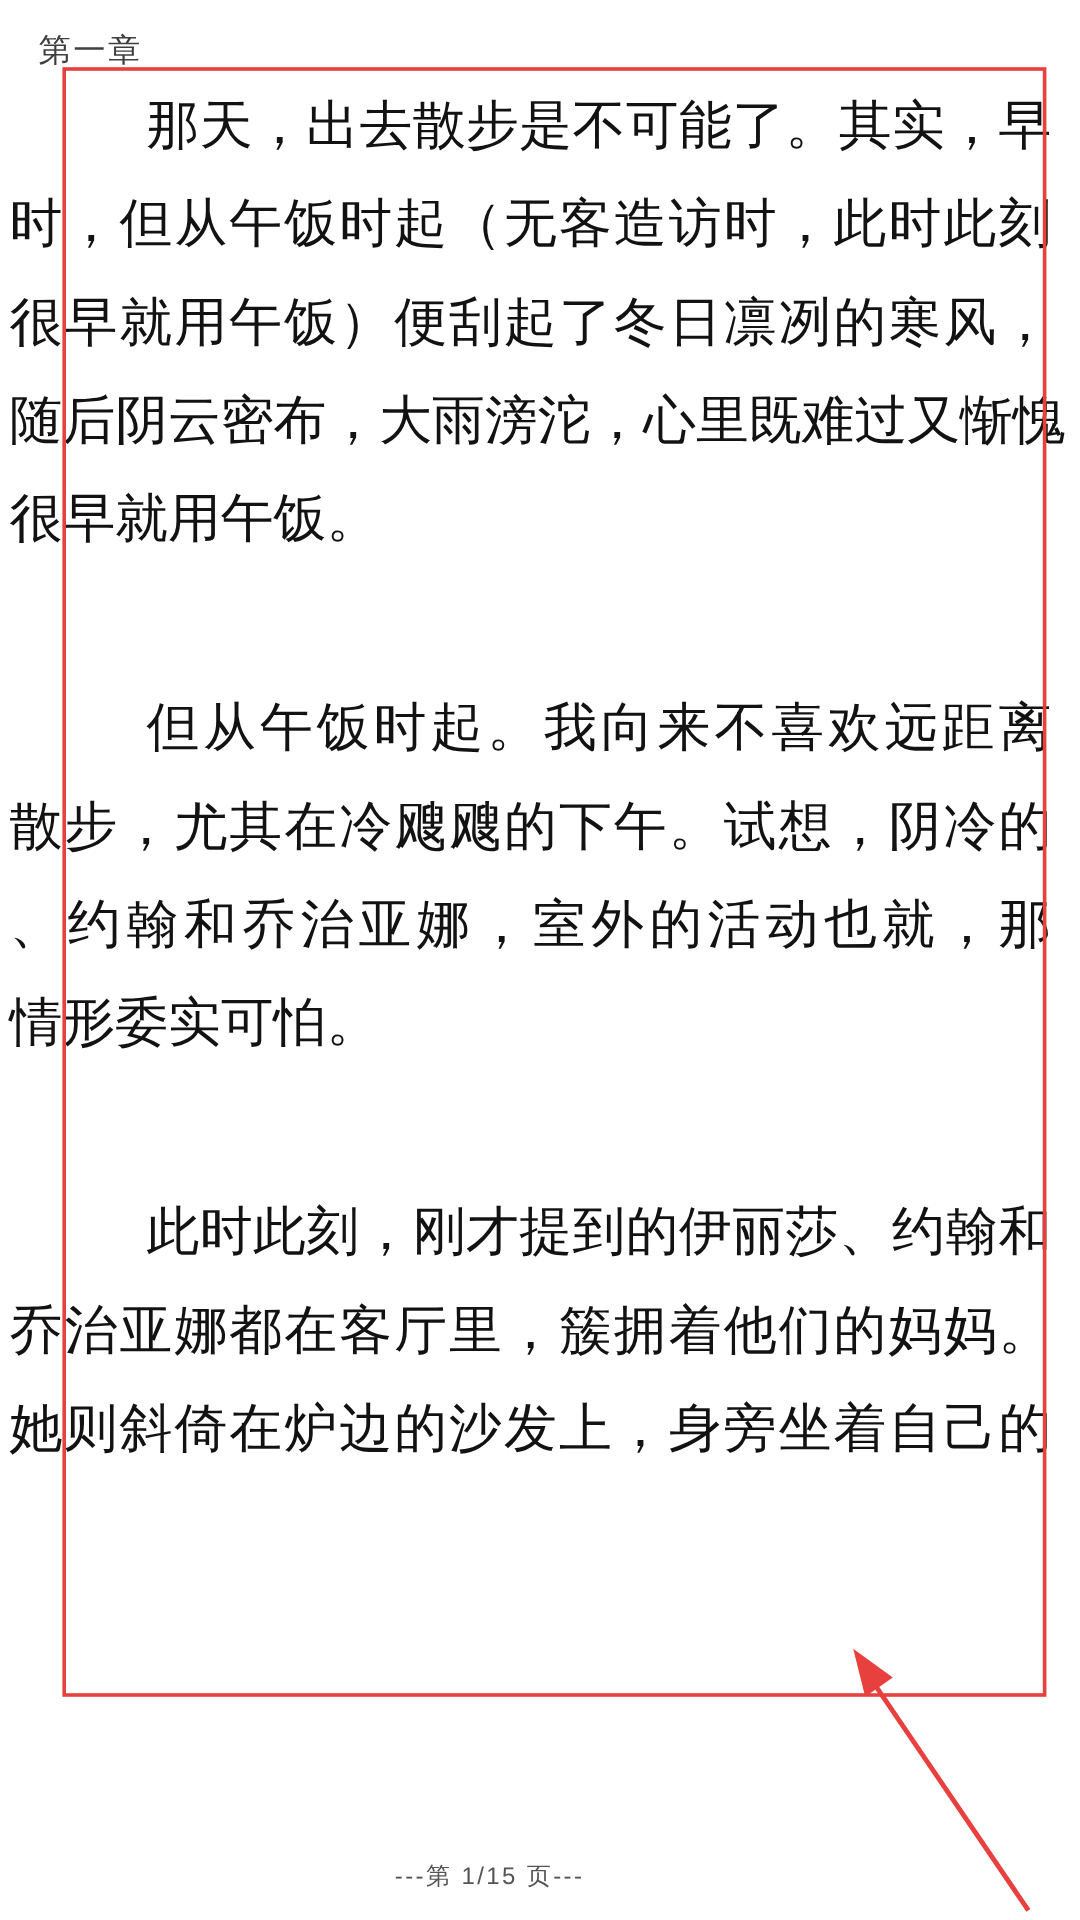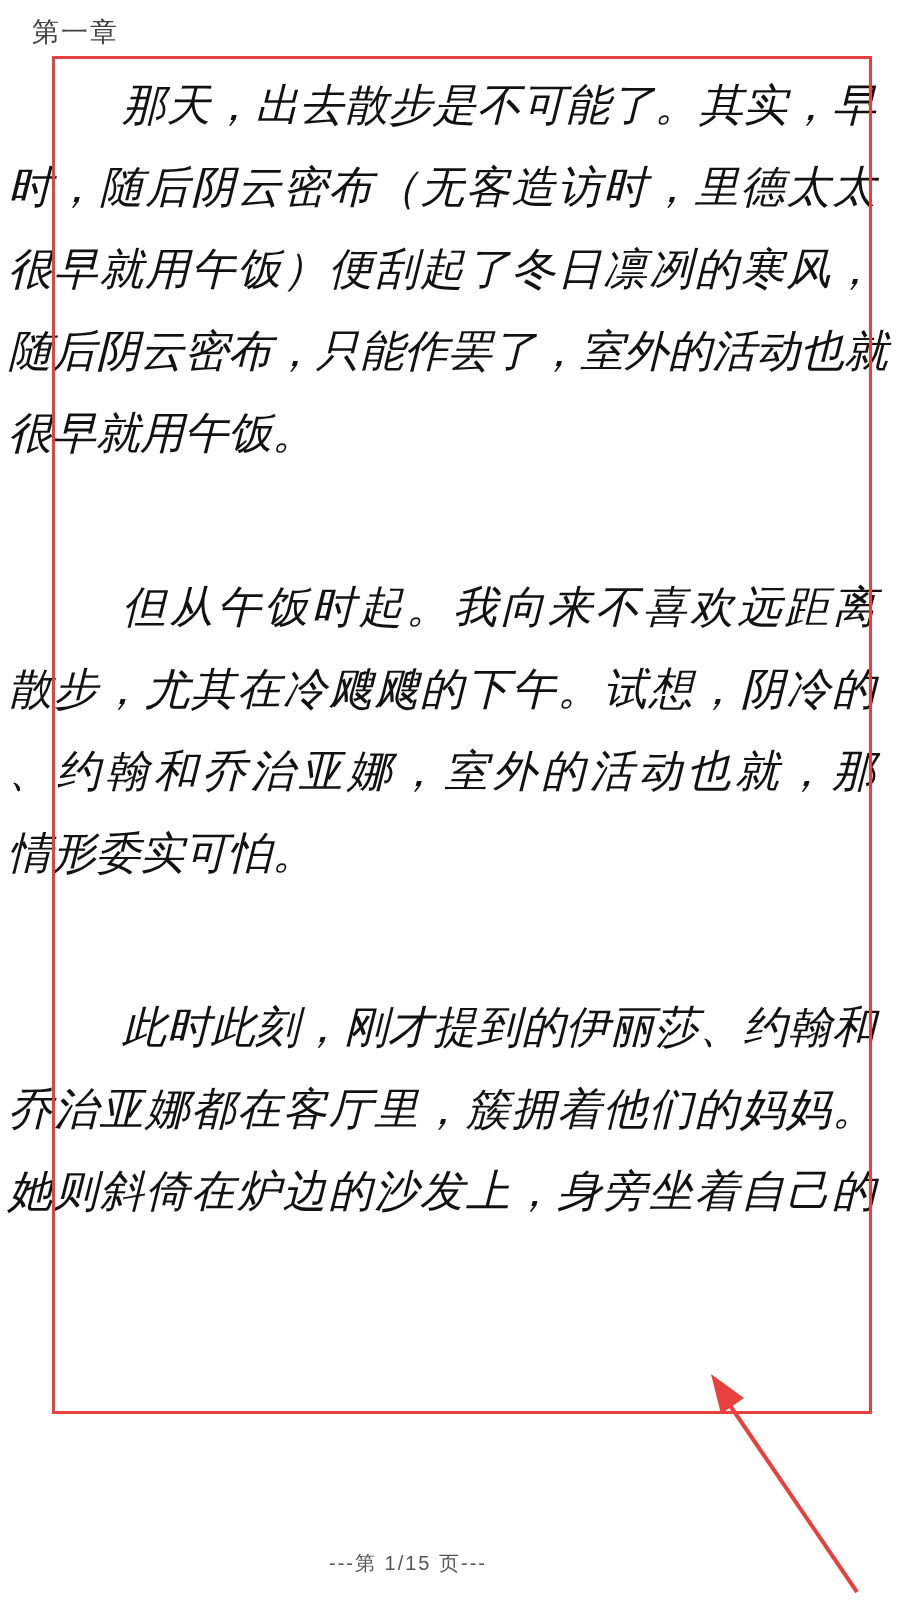--- a/index.html
+++ b/index.html
@@ -11,30 +11,29 @@
   *{margin:0;padding:0;box-sizing:border-box;}
   html,body{width:900px;height:1600px;}
   body{
     position:relative;
     background:#ffffff;
     overflow:hidden;
     font-family:"Liberation Sans","DejaVu Sans",sans-serif;
   }
   .chapter-title{
     position:absolute;
-    top:14px;left:32px;
+    top:24px;left:32px;
     font-size:27px;
     color:var(--meta-gray);
     letter-spacing:2px;
   }
   .reading-area{
     position:absolute;
     top:64px;left:8px;
     width:868px;
-    font-style:italic;
   }
   .para{margin-bottom:92px;}
   .para:last-child{margin-bottom:0;}
   .line{
     height:82px;
     line-height:82px;
     font-size:44px;
     color:var(--text-black);
     white-space:nowrap;
     text-align:justify;
@@ -76,23 +75,23 @@
 </style>
 </head>
 <body>
 
 <div class="chapter-title">第一章</div>
 
 <div class="reading-area">
 
   <div class="para">
     <div class="line first">那天，出去散步是不可能了。其实，早</div>
-    <div class="line">时，随后阴云密布（无客造访时，里德太太</div>
+    <div class="line">时，但从午饭时起（无客造访时，此时此刻</div>
     <div class="line">很早就用午饭）便刮起了冬日凛冽的寒风，</div>
-    <div class="line">随后阴云密布，只能作罢了，室外的活动也就</div>
+    <div class="line">随后阴云密布，大雨滂沱，心里既难过又惭愧</div>
     <div class="line short">很早就用午饭。</div>
   </div>
 
   <div class="para">
     <div class="line first">但从午饭时起。我向来不喜欢远距离</div>
     <div class="line">散步，尤其在冷飕飕的下午。试想，阴冷的</div>
     <div class="line">、约翰和乔治亚娜，室外的活动也就，那</div>
     <div class="line short">情形委实可怕。</div>
   </div>
 

